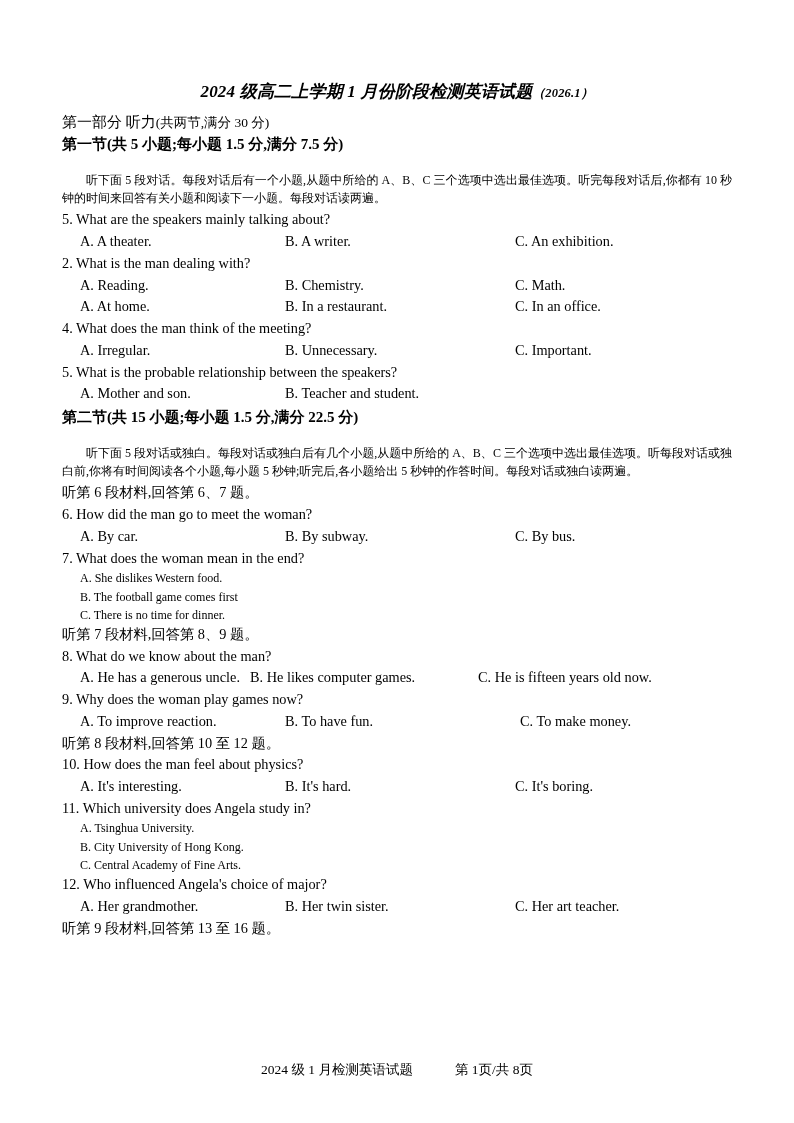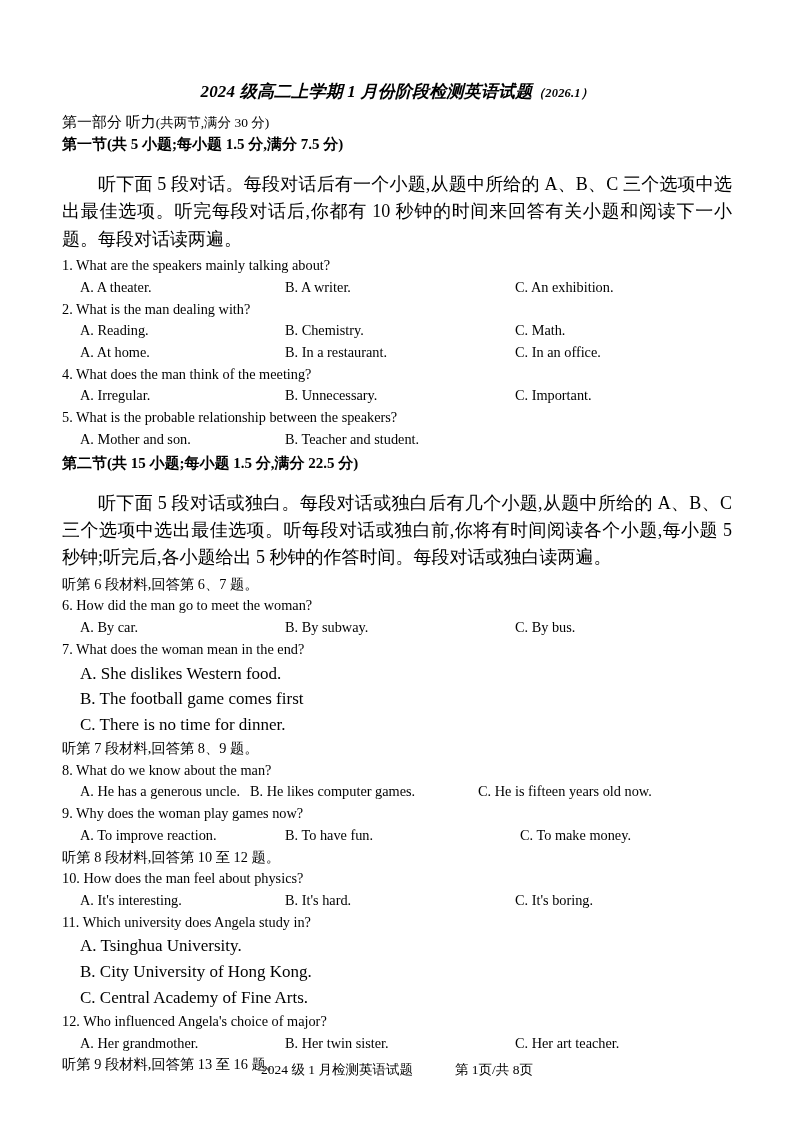--- a/index.html
+++ b/index.html
@@ -39,21 +39,21 @@
   }
   .section-head .sub {
     font-size: 13.5px;
   }
   .sub-head {
     font-weight: bold;
     font-size: 15px;
     margin: 3px 0 2px 0;
   }
   .para {
-    font-size: 18px;
+    font-size: 12px;
     line-height: 1.52;
     text-indent: 2em;
     margin: 17px 0 2px 0;
     text-align: justify;
   }
   .qline {
     font-size: 14.3px;
     line-height: 1.52;
     margin: 0;
   }
@@ -69,21 +69,21 @@
     padding-left: 18px;
     display: flex;
   }
   .opts .o {
     display: inline-block;
   }
   .o1 { width: 205px; }
   .o2 { width: 230px; }
   .o3 { flex: 1; }
   .opts-stack {
-    font-size: 17px;
+    font-size: 12px;
     line-height: 1.52;
     margin: 0;
     padding-left: 18px;
   }
   .footer {
     position: absolute;
     left: 0;
     right: 0;
     bottom: 44px;
     text-align: center;
@@ -104,21 +104,21 @@
   </h1>
 
   <div class="section-head">
     <span>第一部分 听力</span><span class="sub">(共两节,满分 30 分)</span>
   </div>
 
   <div class="sub-head">第一节(共 5 小题;每小题 1.5 分,满分 7.5 分)</div>
 
   <p class="para">听下面 5 段对话。每段对话后有一个小题,从题中所给的 A、B、C 三个选项中选出最佳选项。听完每段对话后,你都有 10 秒钟的时间来回答有关小题和阅读下一小题。每段对话读两遍。</p>
 
-  <p class="qline">1. What are the speakers mainly talking about?</p>
+  <p class="qline">5. What are the speakers mainly talking about?</p>
   <div class="opts">
     <span class="o o1">A. A theater.</span>
     <span class="o o2">B. A writer.</span>
     <span class="o o3">C. An exhibition.</span>
   </div>
 
   <p class="qline">2. What is the man dealing with?</p>
   <div class="opts">
     <span class="o o1">A. Reading.</span>
     <span class="o o2">B. Chemistry.</span>

